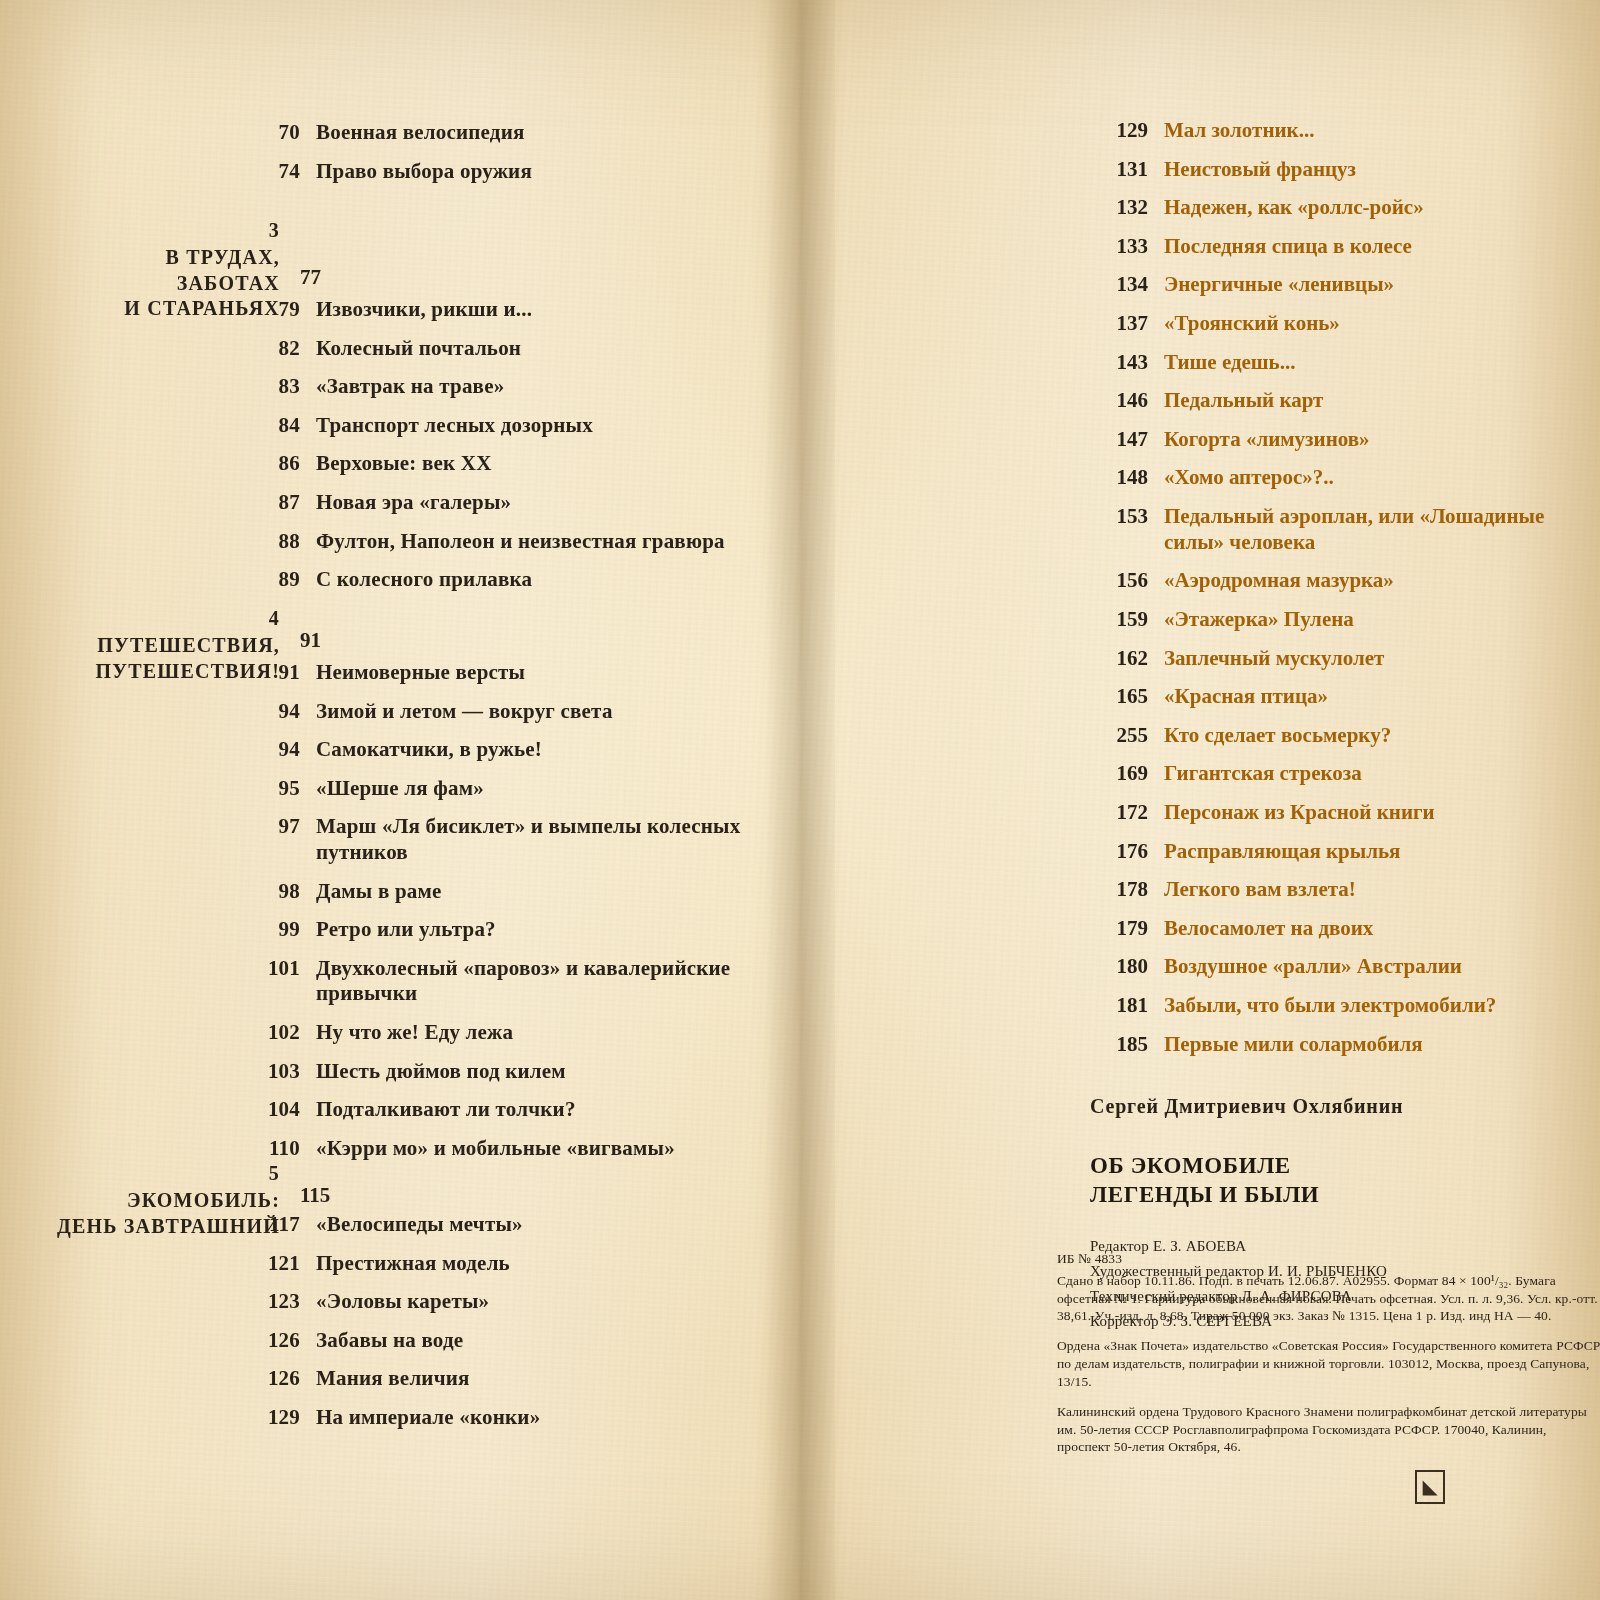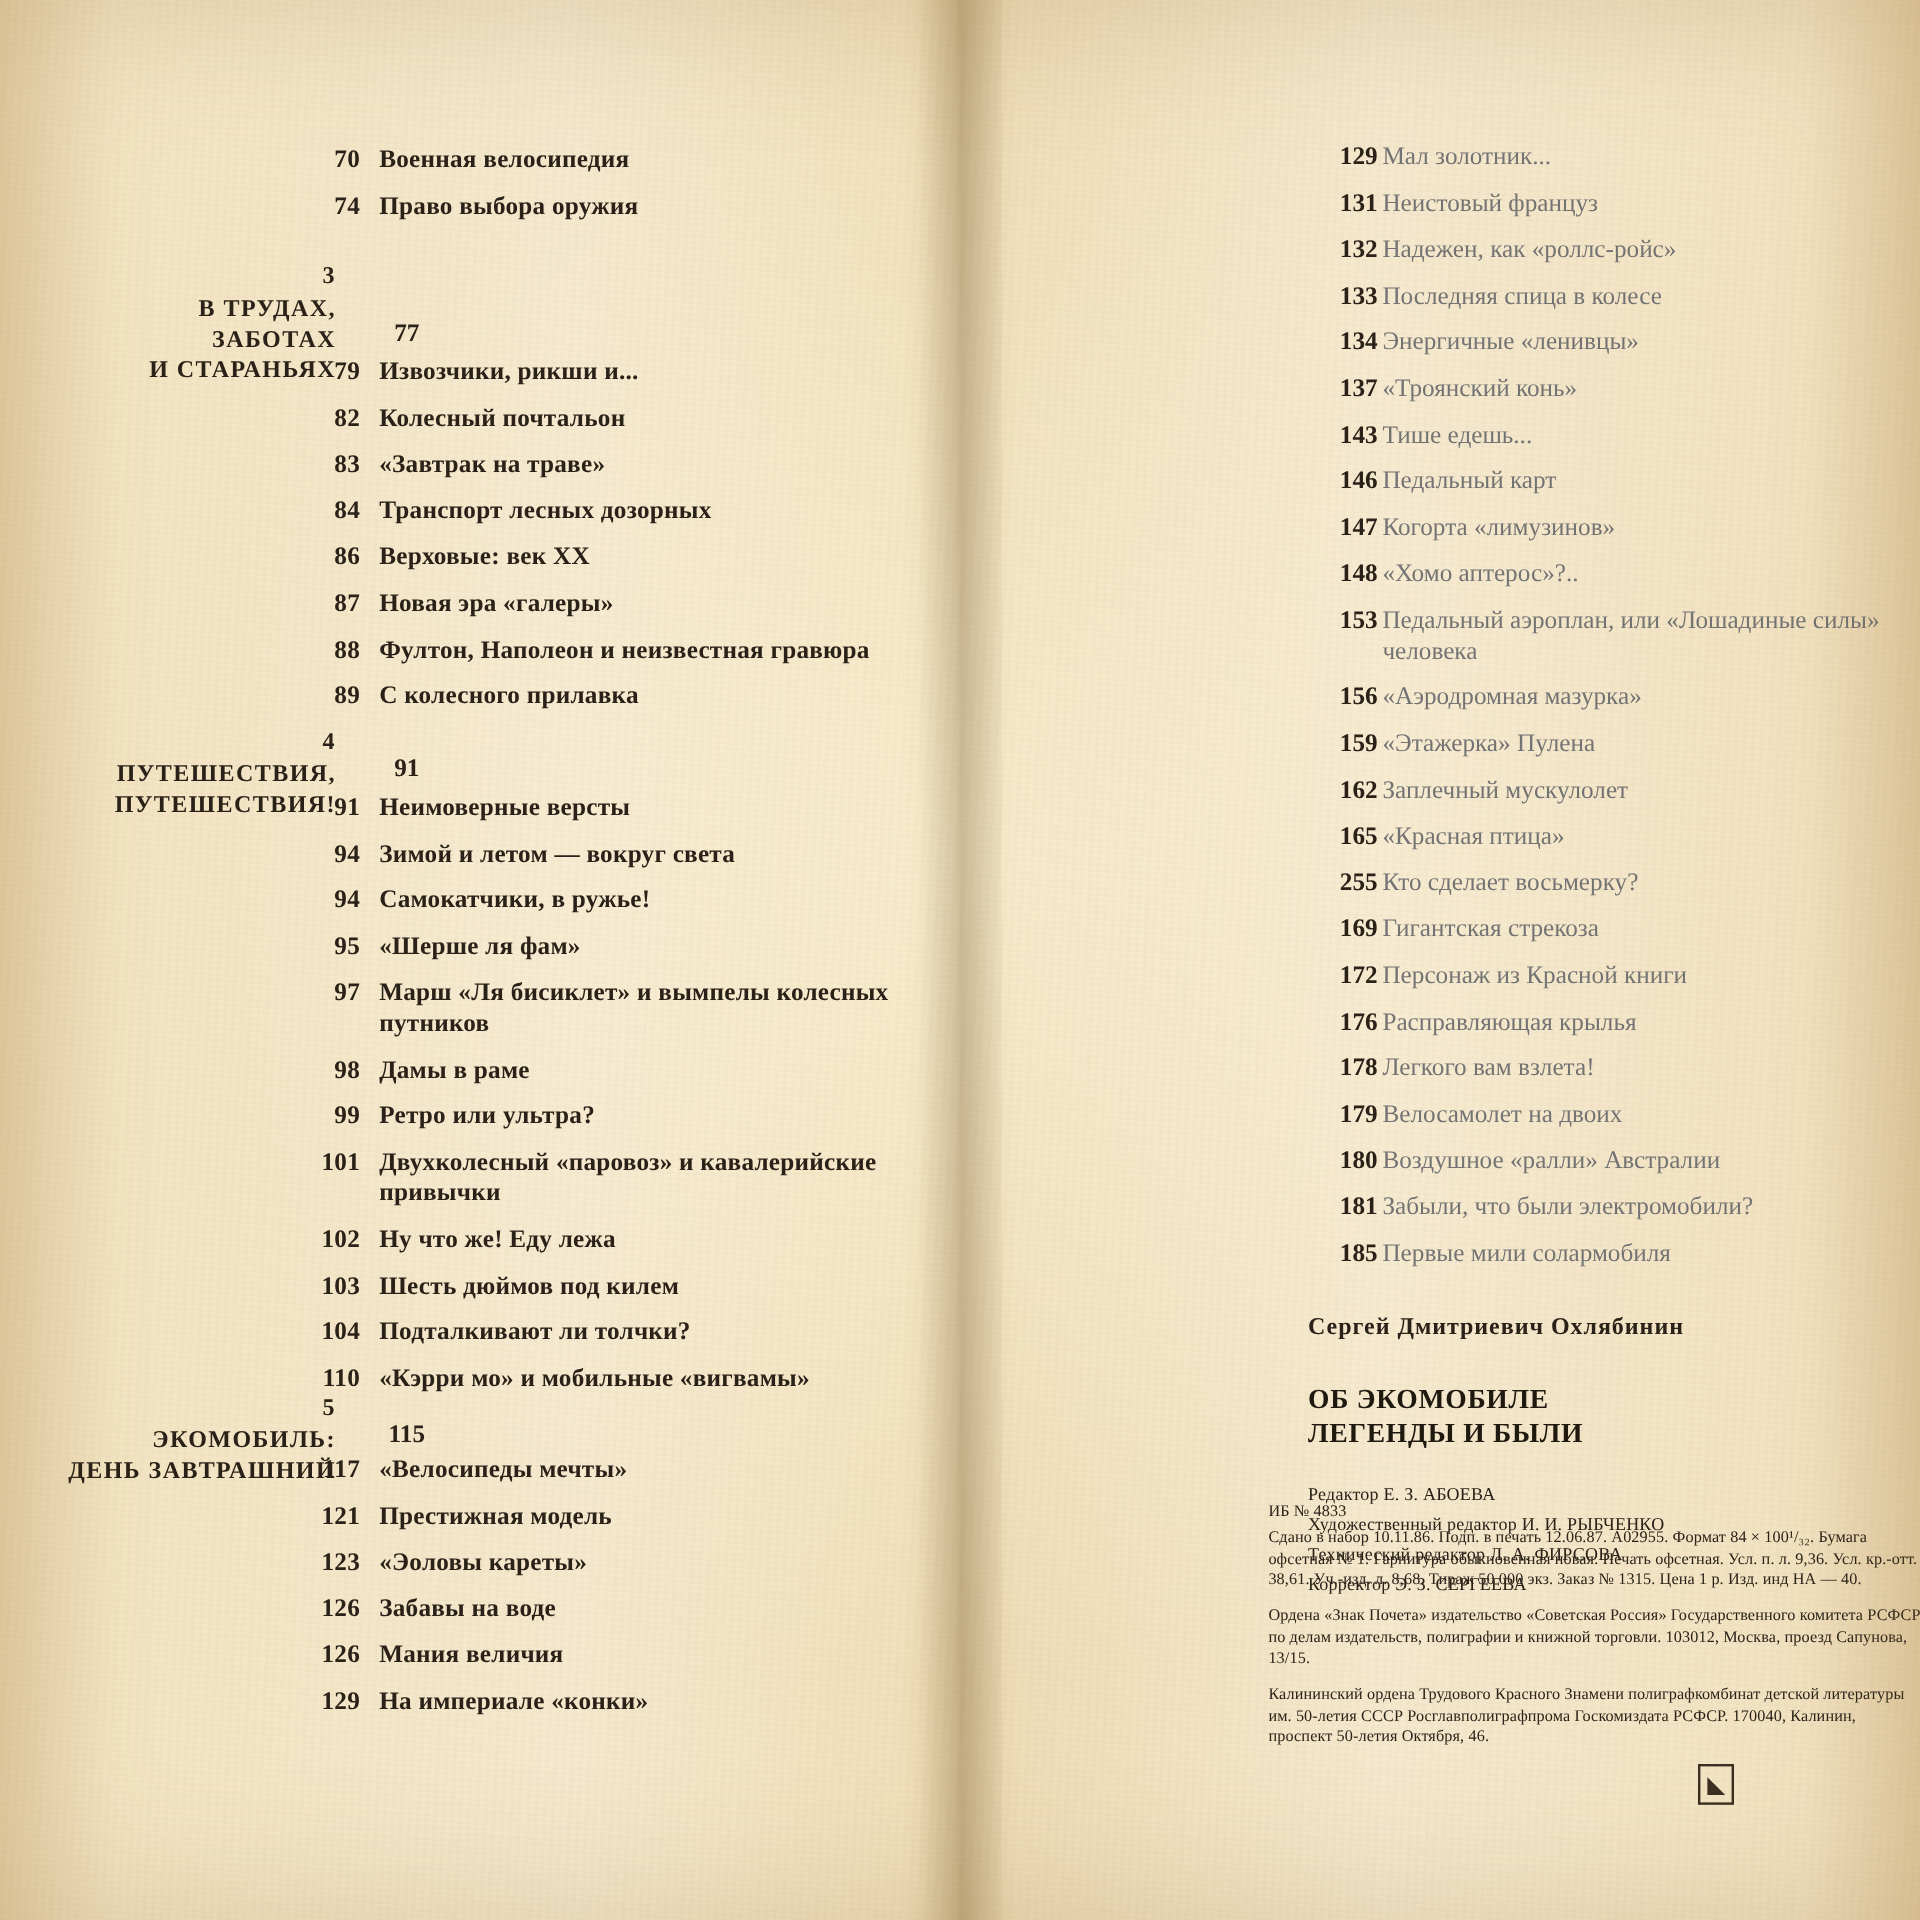--- a/index.html
+++ b/index.html
@@ -53,29 +53,29 @@
   .entries{position:absolute;left:222px;top:0;width:520px;}
 
   .sec-head{
     position:absolute;text-align:right;width:270px;
     font-size:20px;font-weight:700;color:#2a2218;
     line-height:1.28;letter-spacing:1.2px;
   }
   .sec-num{display:block;font-size:20px;margin-bottom:2px;}
 
   .sec-page{
-    position:absolute;left:300px;width:78px;text-align:center;
+    position:absolute;left:300px;width:78px;text-align:left;
     font-size:21px;font-weight:700;color:#2a2218;
   }
 
   
   .right-page{position:absolute;left:1090px;top:0;width:510px;height:1600px;}
   .r-row{display:flex;align-items:baseline;margin-bottom:13px;}
   .r-pg{width:58px;text-align:right;font-size:21px;font-weight:700;color:#2a2218;flex:none;}
-  .r-ttl{margin-left:4px;font-size:21px;font-weight:400;color:#737373;line-height:1.22;}
+  .r-ttl{margin-left:16px;font-size:21px;font-weight:700;color:#a16207;line-height:1.22;}
 
   .author{
     font-size:20px;font-weight:700;color:#2a2218;letter-spacing:0.8px;
     margin-top:38px;
   }
   .bigtitle{
     font-size:23px;font-weight:700;color:#20190f;line-height:1.25;
     letter-spacing:0.6px;margin-top:34px;text-transform:uppercase;
   }
   .credits{margin-top:28px;}

